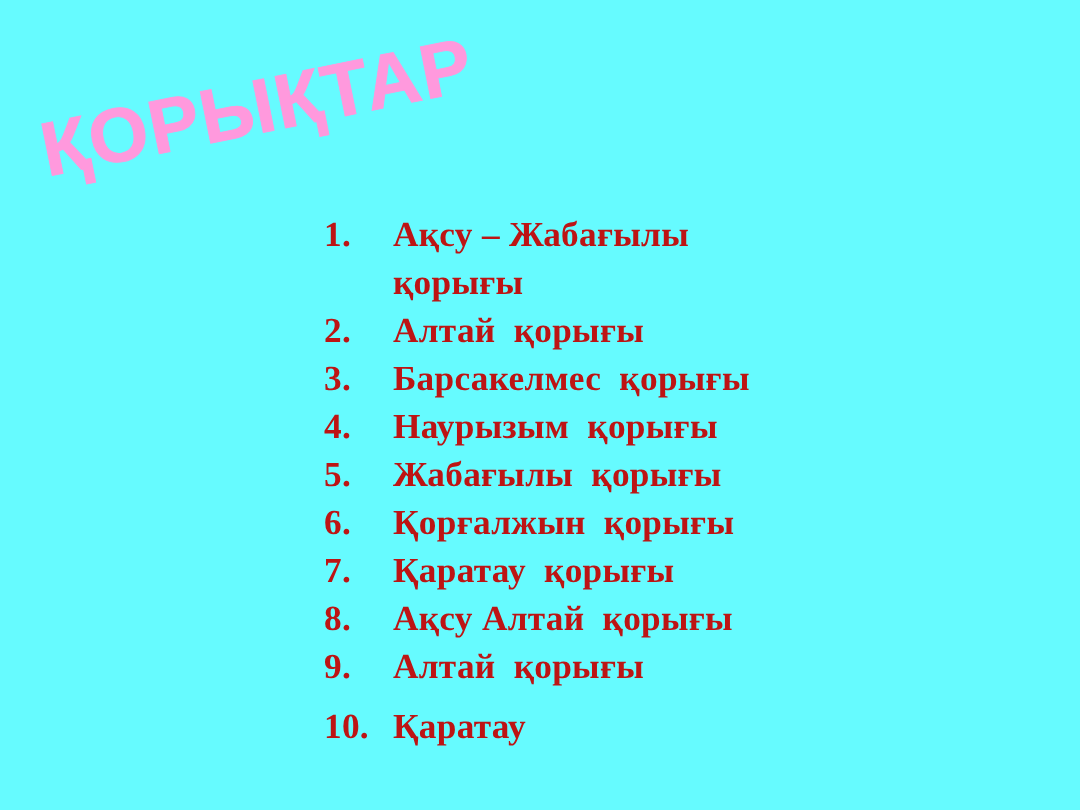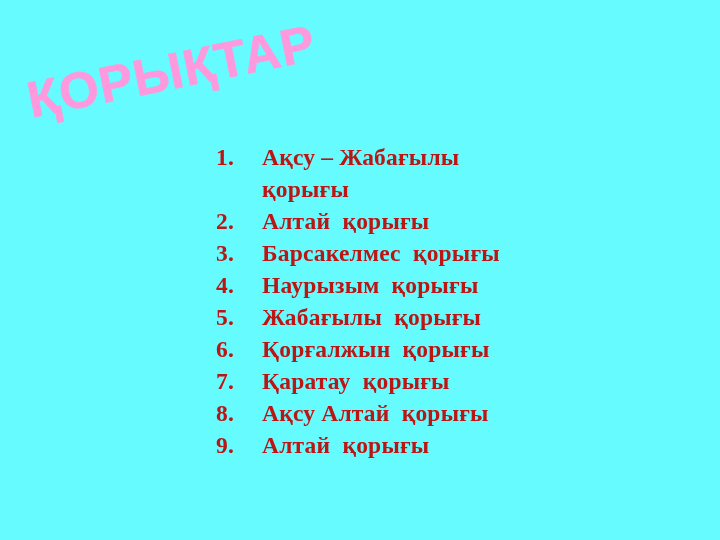--- a/index.html
+++ b/index.html
@@ -142,15 +142,19 @@
     <div class="item">
       <span class="num">8.</span>
       <span class="label">Ақсу Алтай  қорығы</span>
     </div>
 
     <div class="item">
       <span class="num">9.</span>
       <span class="label">Алтай  қорығы</span>
     </div>
 
+    <div class="item gap-before">
+      <span class="num num-wide">10.</span>
+      <span class="label">Қаратау</span>
+    </div>
 
   </div>
 </div>
 
 </body></html>

